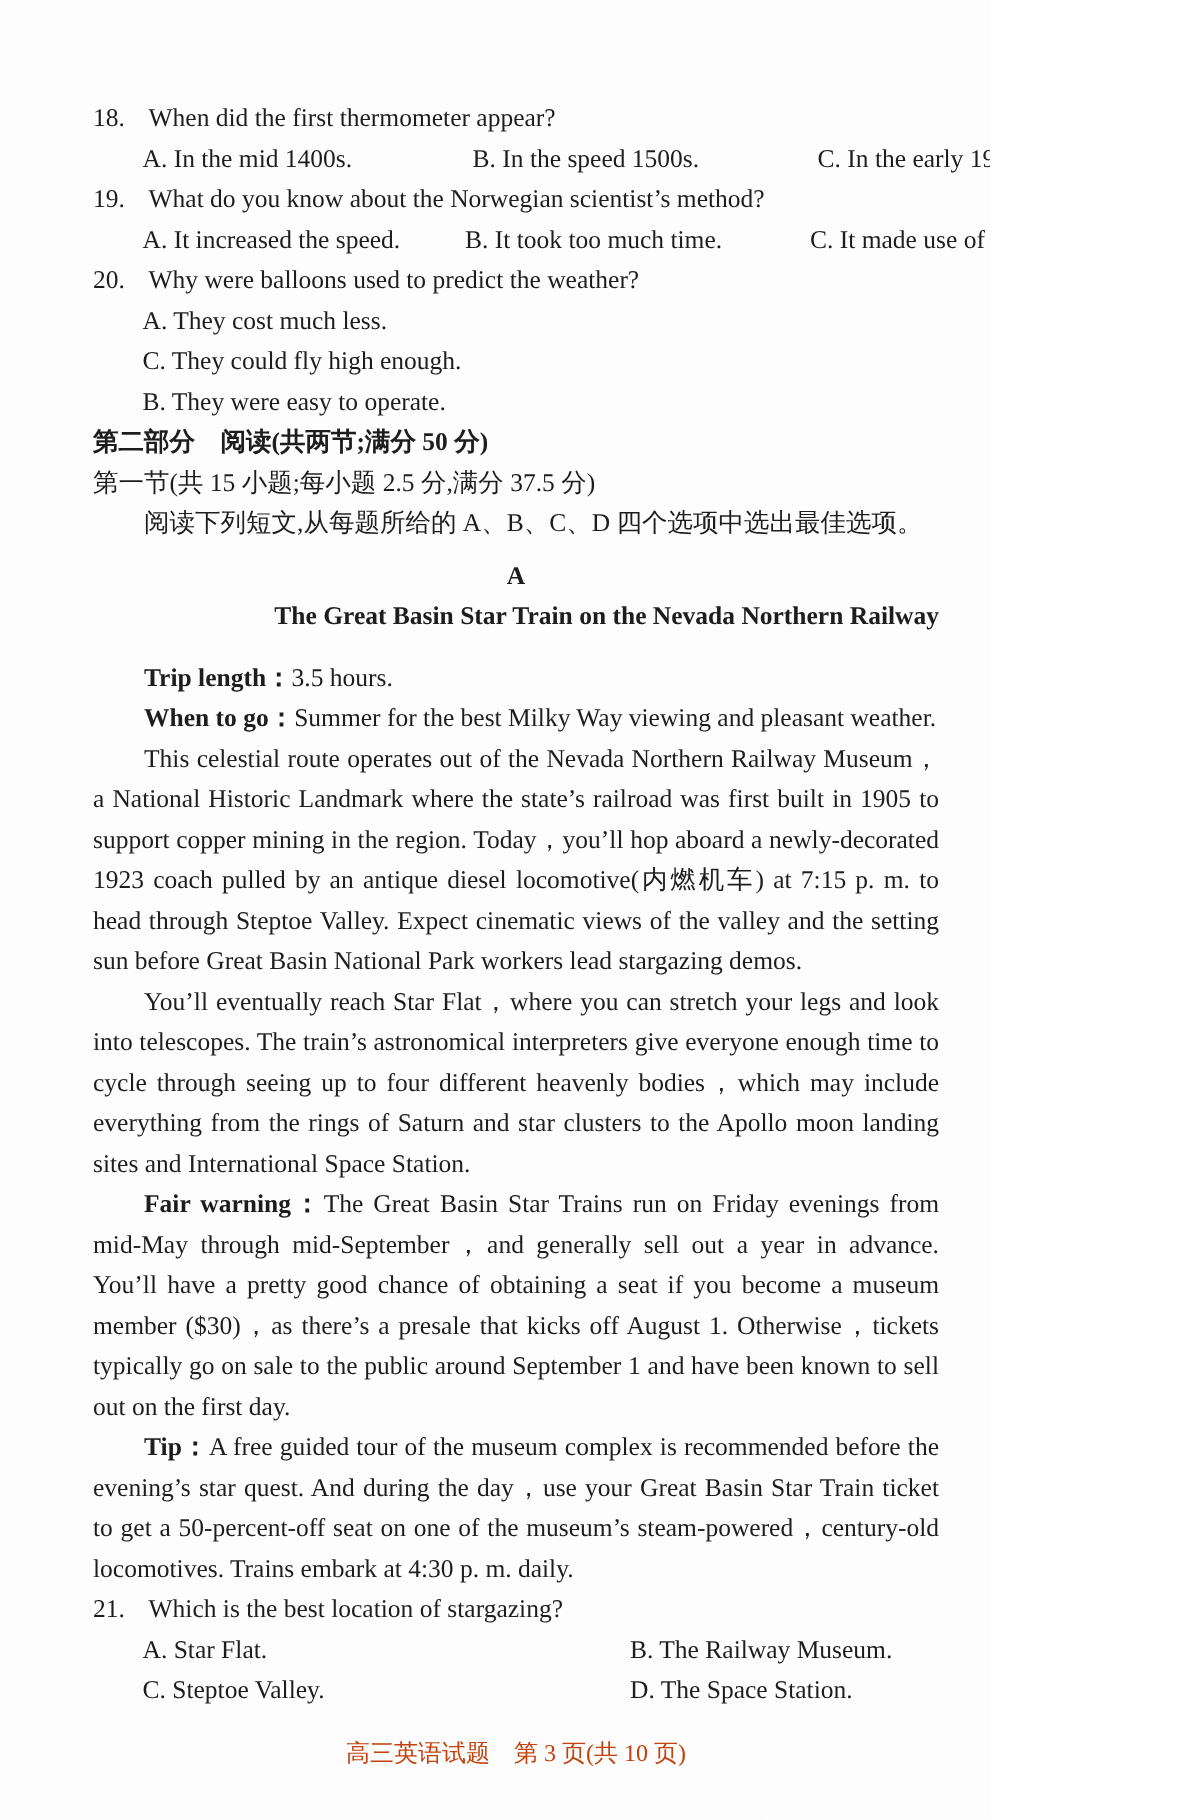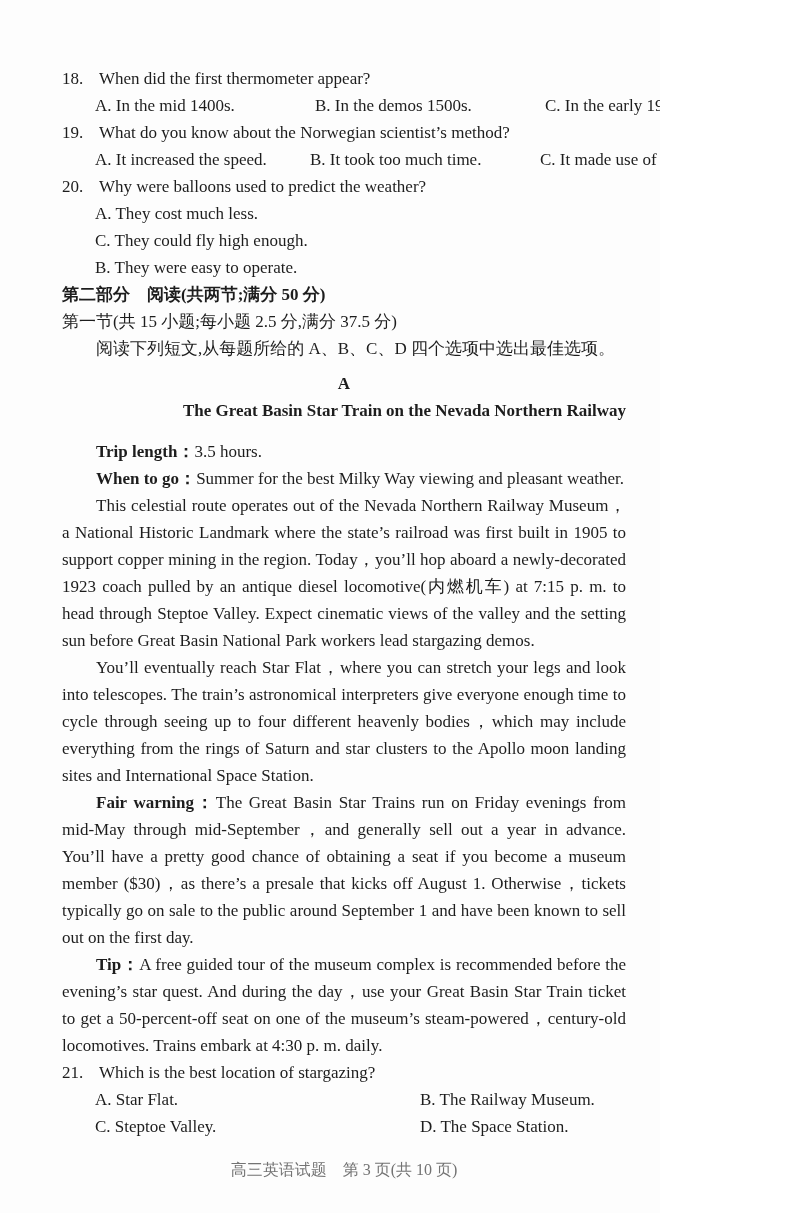--- a/index.html
+++ b/index.html
@@ -75,34 +75,34 @@
     line-height: 27px;
     text-align: justify;
     text-indent: 2em;
   }
   .para b { font-weight: bold; }
   .footer {
     margin-top: 16px;
     line-height: 27px;
     text-align: center;
     font-size: 16px;
-    color: #737373;
+    color: #c2410c;
   }
 </style>
 </head>
 <body>
 
 <div class="page">
 
   <div class="qline">
     <span class="qnum">18.</span><span>When did the first thermometer appear?</span>
   </div>
   <div class="optrow">
     <span class="opt opt-indent">A. In the mid 1400s.</span>
-    <span class="opt q18-b">B. In the demos 1500s.</span>
+    <span class="opt q18-b">B. In the speed 1500s.</span>
     <span class="opt q18-c">C. In the early 1900s.</span>
   </div>
 
   <div class="qline">
     <span class="qnum">19.</span><span>What do you know about the Norwegian scientist’s method?</span>
   </div>
   <div class="optrow">
     <span class="opt q19-b">B. It took too much time.</span>
     <span class="opt opt-indent">A. It increased the speed.</span>
     <span class="opt q19-c">C. It made use of computers.</span>

